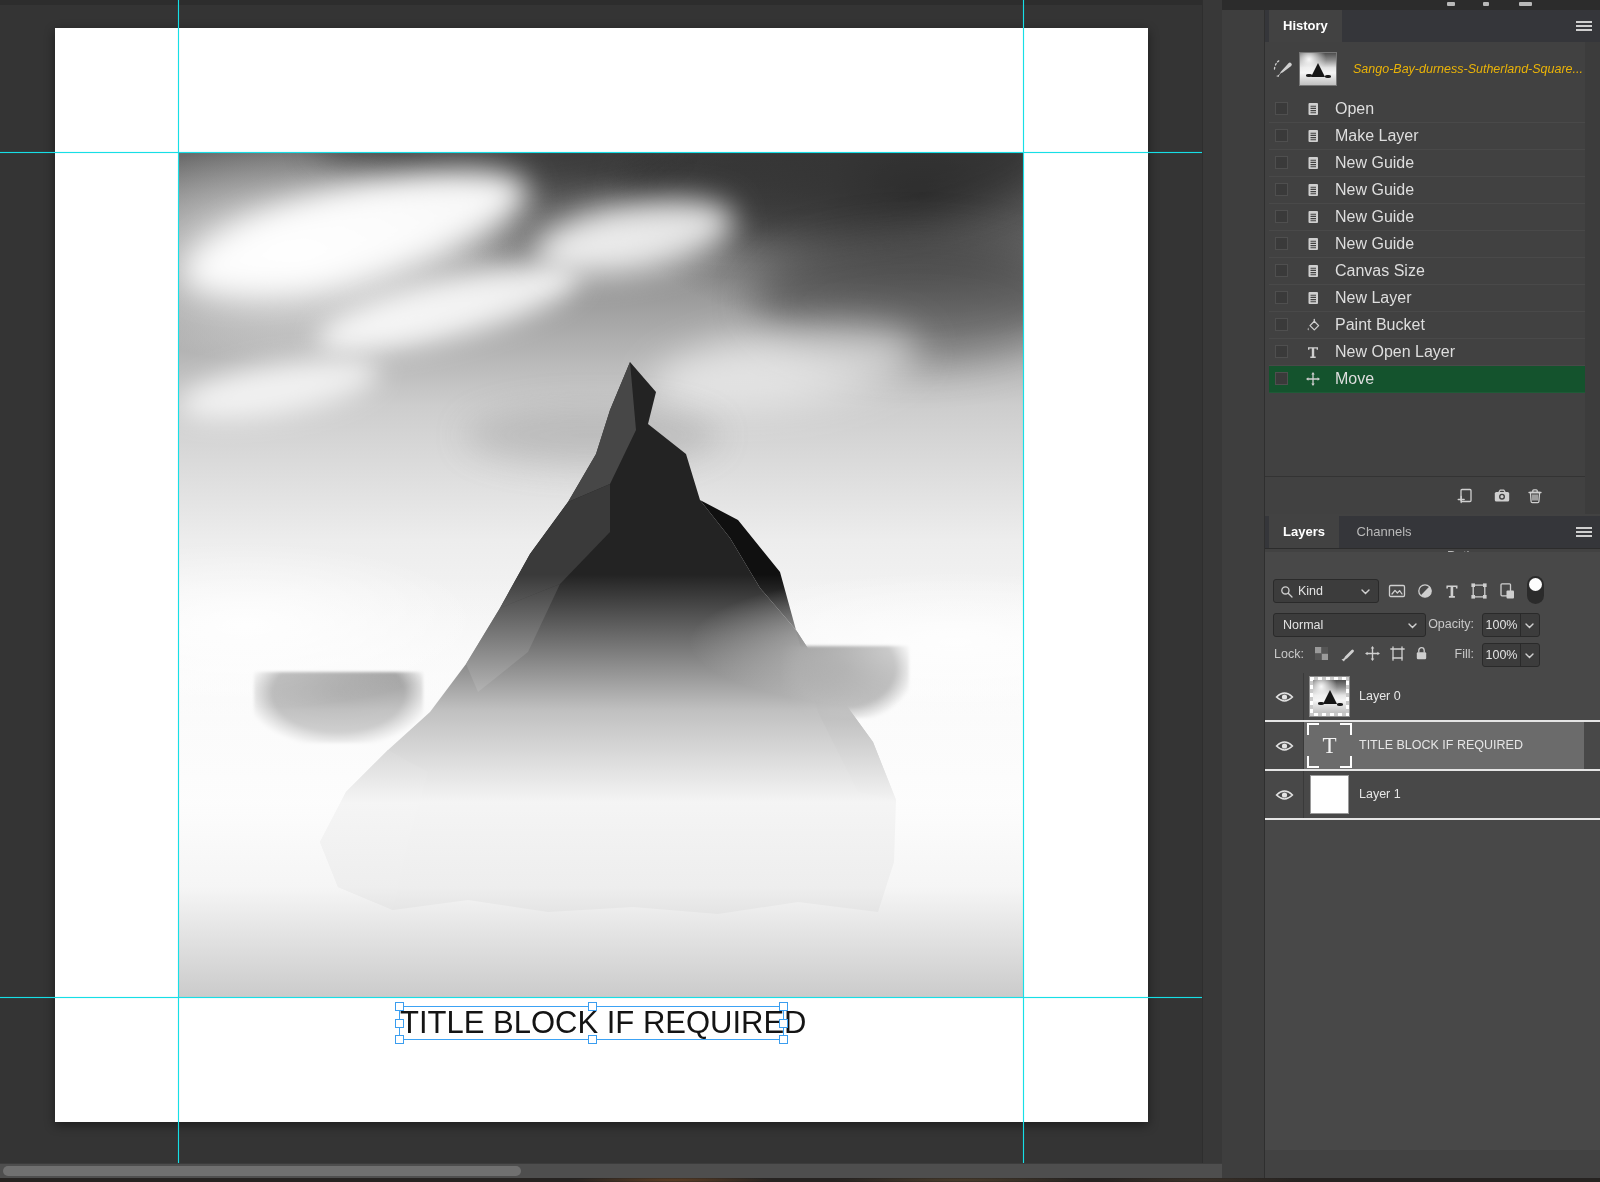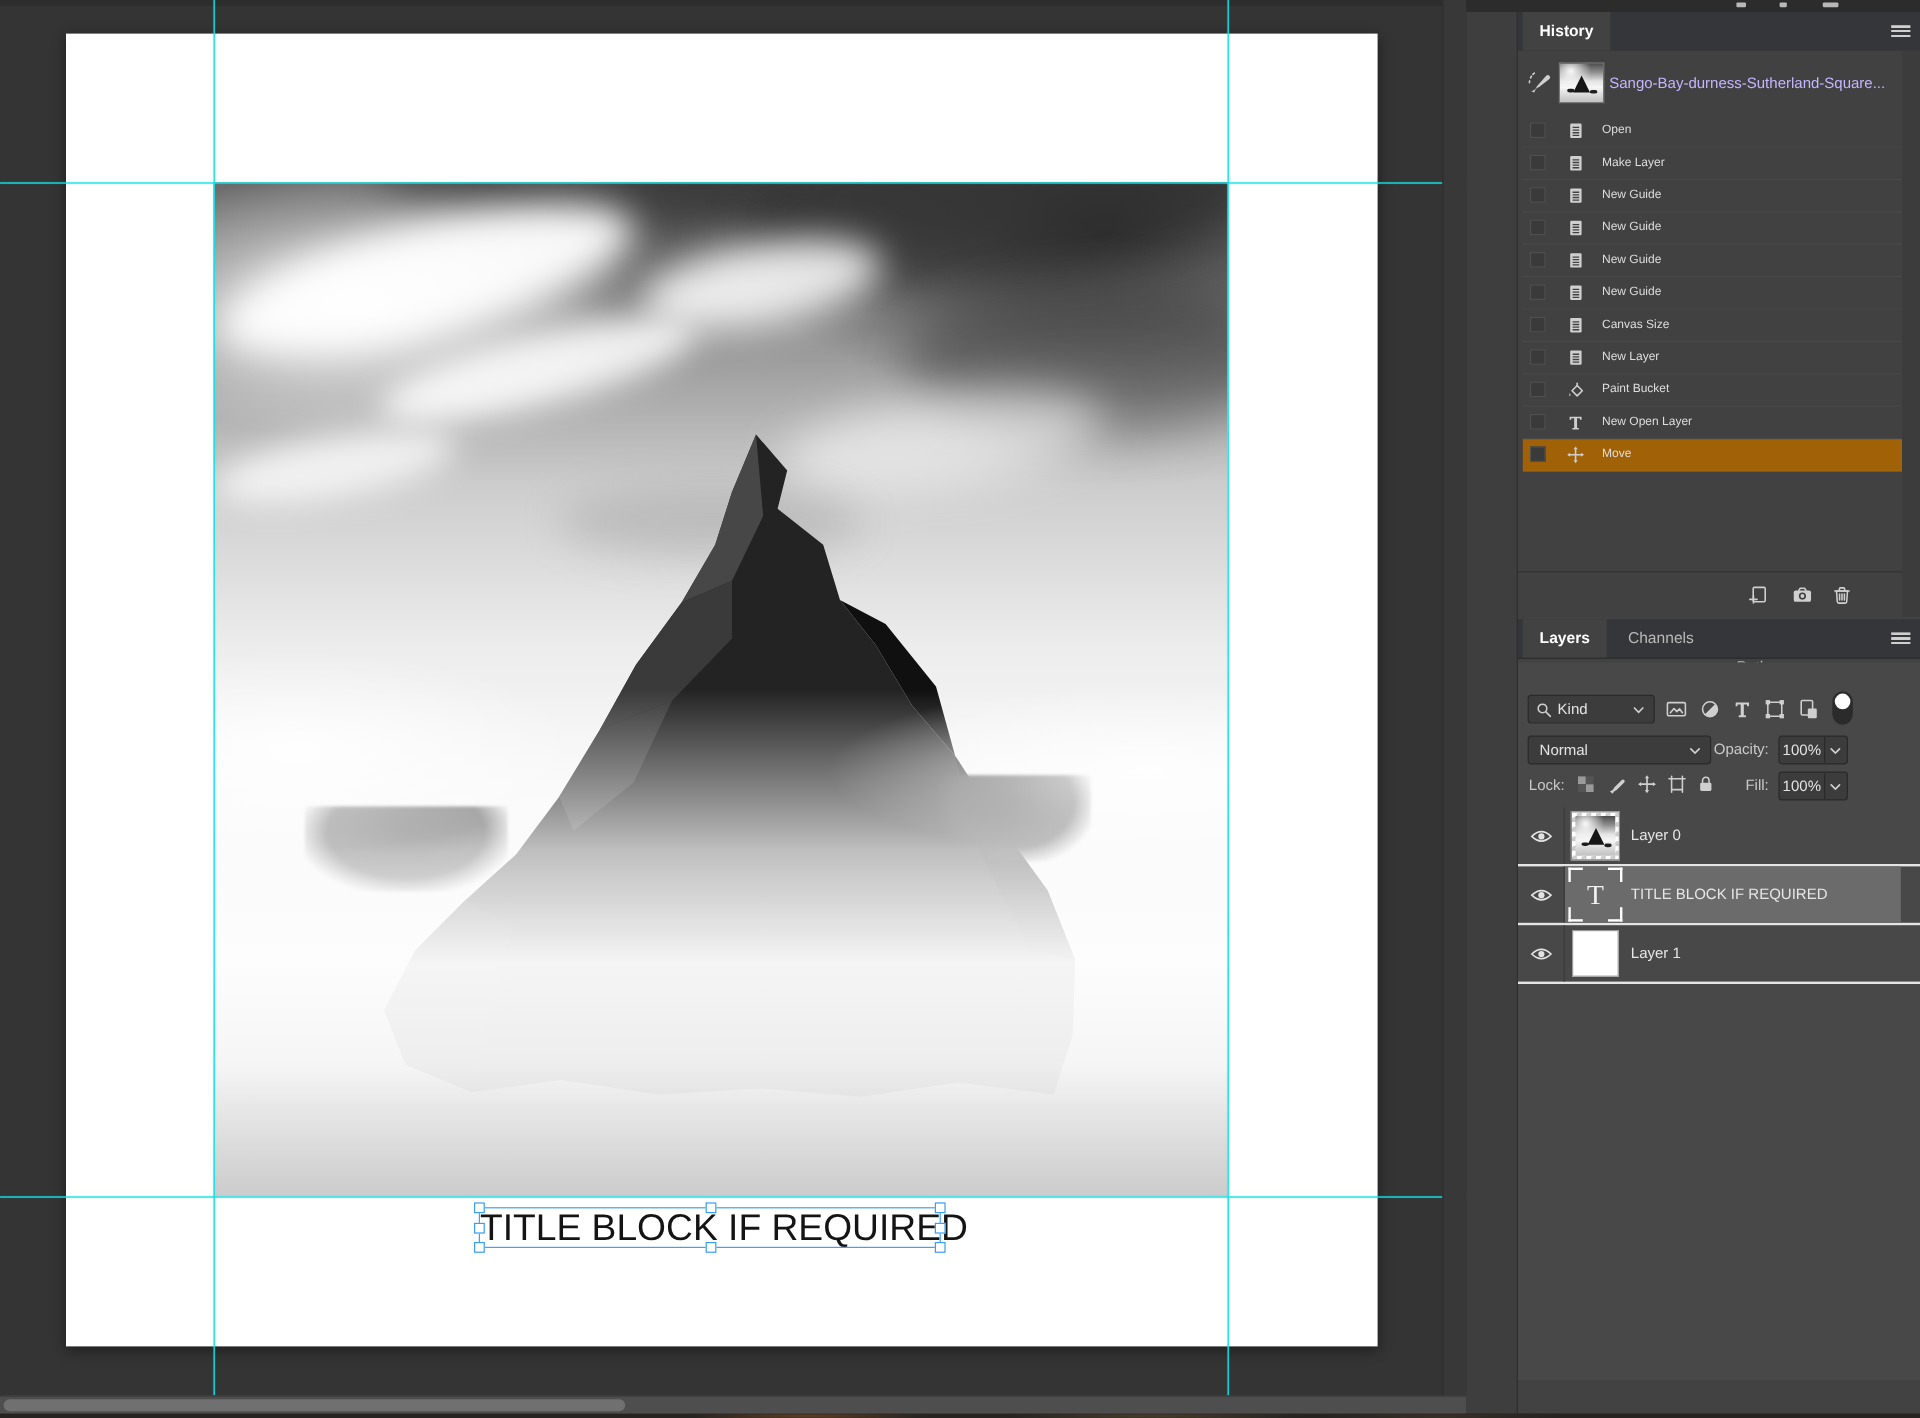--- a/index.html
+++ b/index.html
@@ -73,29 +73,29 @@
   .ptab{position:absolute;top:0;height:32px;line-height:32px;padding:0 14px;font-size:13px;color:#b9b9b9;}
   .ptab.active{background:#424242;color:#ffffff;font-weight:bold;}
   .hamburger{position:absolute;right:9px;top:11px;width:16px;height:10px;
     background:repeating-linear-gradient(180deg,#cfcfcf 0 2px,rgba(0,0,0,0) 2px 4px);}
 
   
   #hist-body{left:0;top:32px;width:336px;height:472px;background:#414141;}
   #snap-row{left:0;top:6px;width:318px;height:42px;}
   #snap-brush{left:8px;top:9px;width:22px;height:22px;}
   #snap-thumb{left:34px;top:4px;width:38px;height:34px;border:1px solid #777;box-sizing:border-box;}
-  #snap-label{left:76px;top:0;height:42px;line-height:42px;font-size:12.5px;color:#c4b5fd;white-space:nowrap;}
+  #snap-label{left:88px;top:0;height:42px;line-height:42px;font-size:12.5px;color:#eab308;white-space:nowrap;font-style:italic;}
   #hist-list{left:4px;top:54px;width:316px;}
   .hrow{position:relative;width:316px;height:26px;border-bottom:1px solid rgba(255,255,255,.045);}
-  .hrow.selected{background:#a16207;}
+  .hrow.selected{background:#14532d;}
   .hwell{position:absolute;left:6px;top:6px;width:13px;height:13px;background:#3a3a3a;
          border:1px solid #4f4f4f;box-sizing:border-box;}
   .hicon{position:absolute;left:36px;top:5px;width:16px;height:16px;}
   .hicon svg{width:16px;height:16px;}
-  .hlabel{position:absolute;left:66px;top:0;height:26px;line-height:26px;font-size:10px;color:#dedede;white-space:nowrap;}
+  .hlabel{position:absolute;left:66px;top:0;height:26px;line-height:26px;font-size:16px;color:#dedede;white-space:nowrap;}
   #hist-gutter{left:320px;top:32px;width:16px;height:472px;background:#3c3c3c;}
   #hist-btnbar{left:0;top:434px;width:336px;height:38px;border-top:1px solid #333;}
   .hbtn{position:absolute;top:10px;width:18px;height:18px;}
   .hbtn svg{width:18px;height:18px;}
 
   
   #layers-tabbar{top:506px;}
   #layers-body{left:0;top:542px;width:336px;height:598px;background:#484848;}
   .inputbox{position:absolute;background:#3c3c3c;border:1px solid #2a2a2a;border-radius:3px;
             box-sizing:border-box;color:#e3e3e3;font-size:12.5px;}

